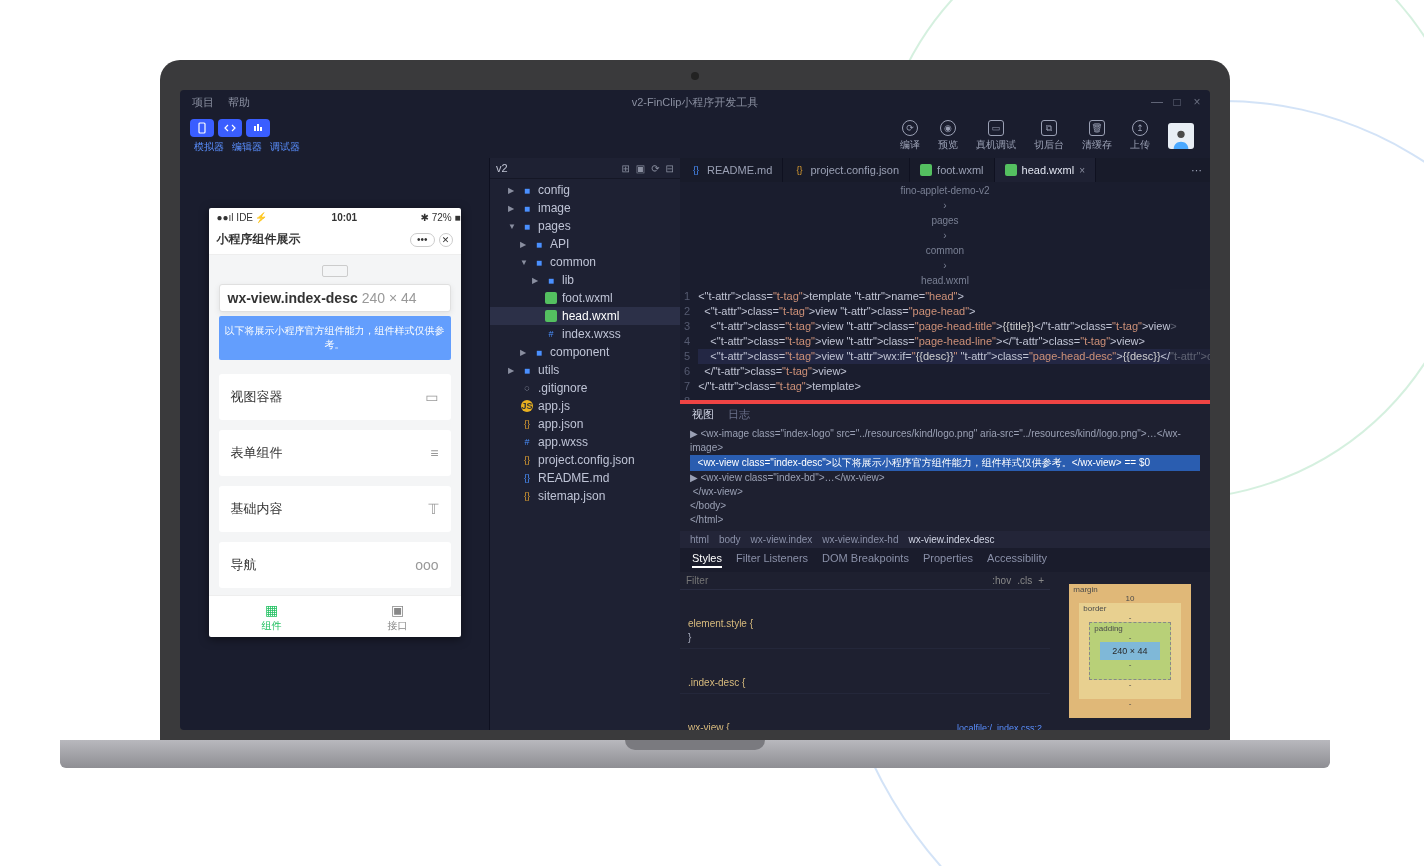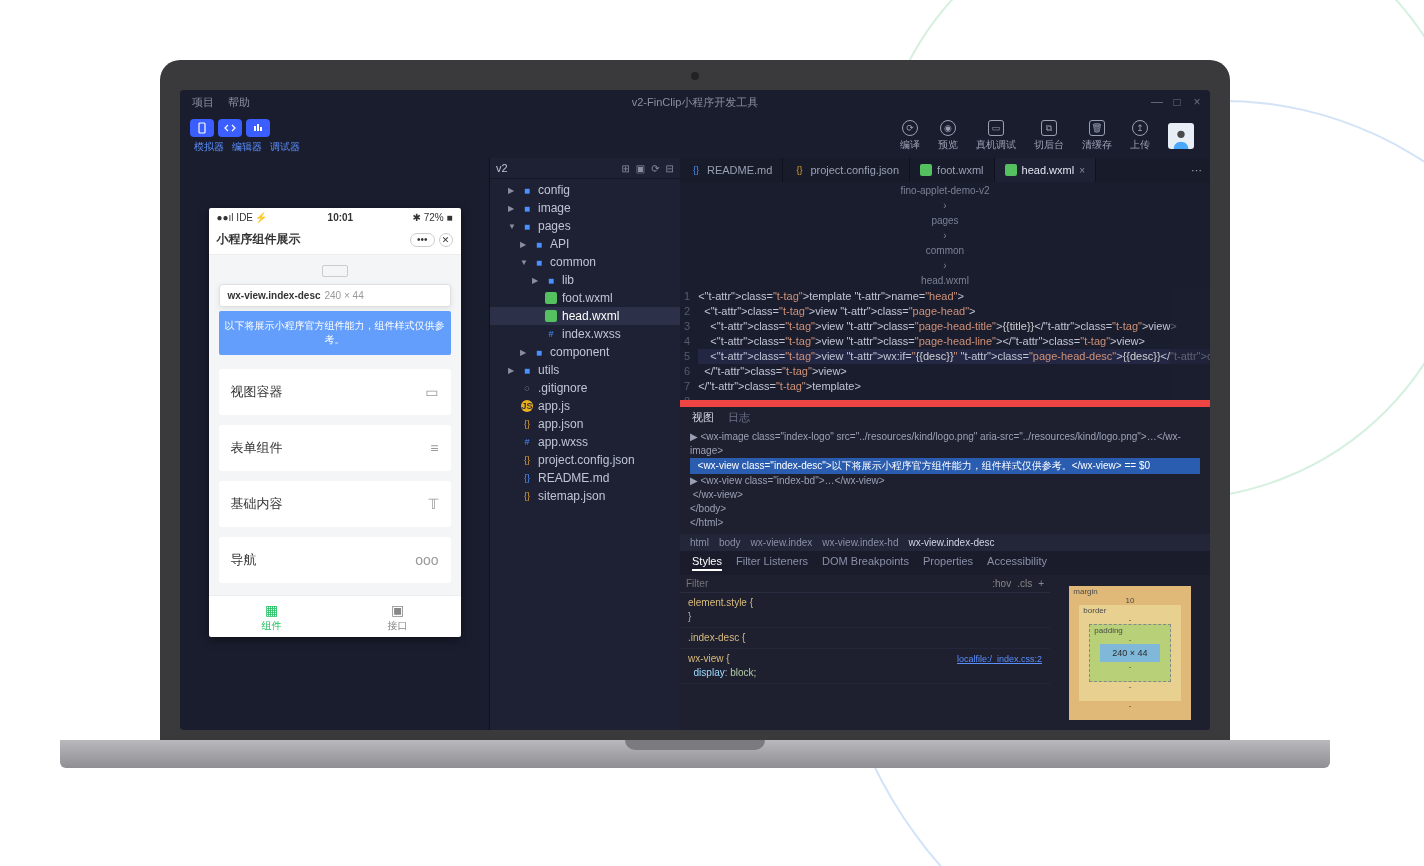--- a/index.html
+++ b/index.html
@@ -38,28 +38,28 @@
 .avatar { width: 26px; height: 26px; background: #e8eef5; border-radius: 3px; display: flex; align-items: end; justify-content: center; overflow: hidden; }
 .avatar svg { width: 22px; height: 22px; }
 
 .body-row { flex: 1; display: flex; min-height: 0; }
 
 
 .sim-panel { width: 310px; display: flex; flex-direction: column; border-right: 1px solid #0e1020; }
 .sim-status { color: #8a8fa0; font-size: 10px; padding: 4px 8px; }
 .sim-stage { flex: 1; display: flex; align-items: flex-start; justify-content: center; padding-top: 50px; }
 .phone { width: 252px; background: #fff; border-radius: 2px; box-shadow: 0 2px 10px rgba(0,0,0,.5); font-size: 12px; color: #333; }
-.phone-status { display: flex; justify-content: space-between; padding: 4px 8px 2px 8px; font-size: 10px; align-items: center; }
+.phone-status { display: flex; justify-content: space-between; padding: 4px 0 2px 8px; font-size: 10px; align-items: center; }
 .phone-status .center { font-weight: 600; }
 .phone-head { display: flex; align-items: center; justify-content: space-between; padding: 6px 8px; border-bottom: 1px solid #eee; }
 .phone-head .cap { display: flex; gap: 4px; align-items: center; }
 .cap-btn { border: 1px solid #ccc; border-radius: 10px; padding: 1px 6px; font-size: 10px; line-height: 1; }
 .cap-x { border: 1px solid #ccc; border-radius: 50%; width: 14px; height: 14px; font-size: 9px; display: flex; align-items: center; justify-content: center; }
 .phone-body { background: #f4f5f6; padding: 10px 10px 0 10px; min-height: 340px; }
-.tooltip { background: #fff; border: 1px solid #e0e0e0; border-radius: 3px; padding: 5px 8px; font-size: 10px; box-shadow: 0 2px 6px rgba(0,0,0,.08); margin-bottom: 4px; position: relative; }
+.tooltip { background: #fff; border: 1px solid #e0e0e0; border-radius: 3px; padding: 5px 8px; font-size: 14px; box-shadow: 0 2px 6px rgba(0,0,0,.08); margin-bottom: 4px; position: relative; }
 .tooltip b { color: #333; font-weight: 600; }
 .tooltip .dim { color: #999; margin-left: 4px; }
 .hl-block { background: #4a90ff; color: #fff; text-align: center; padding: 8px 4px; font-size: 10px; border-radius: 2px; margin-bottom: 14px; opacity: .85; }
 .list-item { background: #fff; border-radius: 3px; padding: 14px 12px; display: flex; justify-content: space-between; align-items: center; margin-bottom: 10px; font-size: 13px; }
 .list-item .ricon { color: #999; font-size: 14px; }
 .phone-tabbar { display: flex; border-top: 1px solid #eee; }
 .tab { flex: 1; text-align: center; padding: 6px 0 4px 0; font-size: 10px; color: #888; }
 .tab.active { color: #20c060; }
 .tab .ticon { display: block; font-size: 14px; margin-bottom: 1px; }
 
@@ -92,35 +92,35 @@
 .crumbs { font-size: 10px; color: #7a8094; padding: 3px 10px; display: flex; gap: 4px; align-items: center; flex-direction: column; }
 .code { display: flex; font-family: Menlo, Consolas, monospace; font-size: 11px; line-height: 15px; flex: 1; overflow: hidden; position: relative; }
 .gutter { color: #555a70; text-align: right; padding: 0 8px 0 4px; user-select: none; }
 .gutter div { height: 15px; }
 .lines { flex: 1; white-space: pre; color: #c0c4d4; overflow: hidden; }
 .lines .row { height: 15px; }
 .lines .row.hl { background: #232744; } .t-str { color: #ce9178; } .t-tpl { color: #d0d0d0; }
 .minimap { position: absolute; right: 0; top: 0; width: 40px; height: 100%; background: #1c1f30; opacity: .6; }
 
 
-.devtools { height: 330px; display: flex; flex-direction: column; background: #1e2030; border-top: 7px solid #ef4444; }
+.devtools { height: 330px; display: flex; flex-direction: column; background: #1e2030; border-top: 4px solid #ef4444; }
 .dt-toptabs { display: flex; gap: 14px; font-size: 11px; color: #6a708a; padding: 3px 12px; }
 .dt-toptabs .a { color: #d0d4e4; }
 .dt-dom { font-family: Menlo, Consolas, monospace; font-size: 10px; color: #9aa0b4; padding: 2px 10px; line-height: 14px; white-space: pre-wrap; flex: 0 0 auto; height: 106px; overflow: hidden; }
 .dt-dom .sel { background: #2a5db0; color: #fff; display: block; padding: 1px 2px; }
 .dt-crumbs { font-size: 10px; color: #8a90a8; padding: 3px 10px; background: #232538; display: flex; gap: 10px; }
 .dt-crumbs .a { color: #d0d4e4; }
 .dt-subtabs { display: flex; gap: 14px; font-size: 11px; color: #8a90a8; padding: 4px 12px; background: #1a1c2c; }
 .dt-subtabs .a { color: #fff; border-bottom: 2px solid #fff; padding-bottom: 2px; }
 .dt-lower { flex: 1; display: flex; min-height: 0; }
 .styles { flex: 1; font-family: Menlo, Consolas, monospace; font-size: 10px; color: #a8acbc; padding: 0; overflow: hidden; }
 .filter-row { display: flex; border-bottom: 1px solid #2a2d42; }
 .filter-row input { flex: 1; background: transparent; border: none; color: #888; font-size: 10px; padding: 3px 6px; outline: none; }
 .filter-row .hov { color: #888; font-size: 10px; padding: 3px 6px; display: flex; gap: 6px; }
-.rule { padding: 3px 8px; border-bottom: 1px solid #24273a; line-height: 14px; }
+.rule { padding: 3px 8px; border-bottom: 1px solid #24273a; line-height: 14px; margin-top: 24px; }
 .rule .sel2 { color: #d7ba7d; }
 .rule .prop { color: #9cdcfe; } .rule .val { color: #b5cea8; } .rule .link { color: #5a8fff; float: right; font-size: 9px; text-decoration: underline; }
 .boxmodel { width: 160px; padding: 8px; display:flex; align-items:center; justify-content:center; background:#1e2030; }
 .bm { font-size: 9px; text-align: center; }
 .bm-margin { background: #e0b878; padding: 10px; position: relative; }
 .bm-border { background: #e8d090; padding: 10px; position: relative; }
 .bm-padding { background: #b8d078; padding: 10px; position: relative; border:1px dashed #888; }
 .bm-content { background: #7fb8d8; padding: 4px 12px; color: #2a2a2a; }
 .bm-label { position: absolute; top: 1px; left: 4px; font-size: 8px; color: #4a4a4a; }
 .bm-num { font-size: 8px; color: #4a4a4a; }

